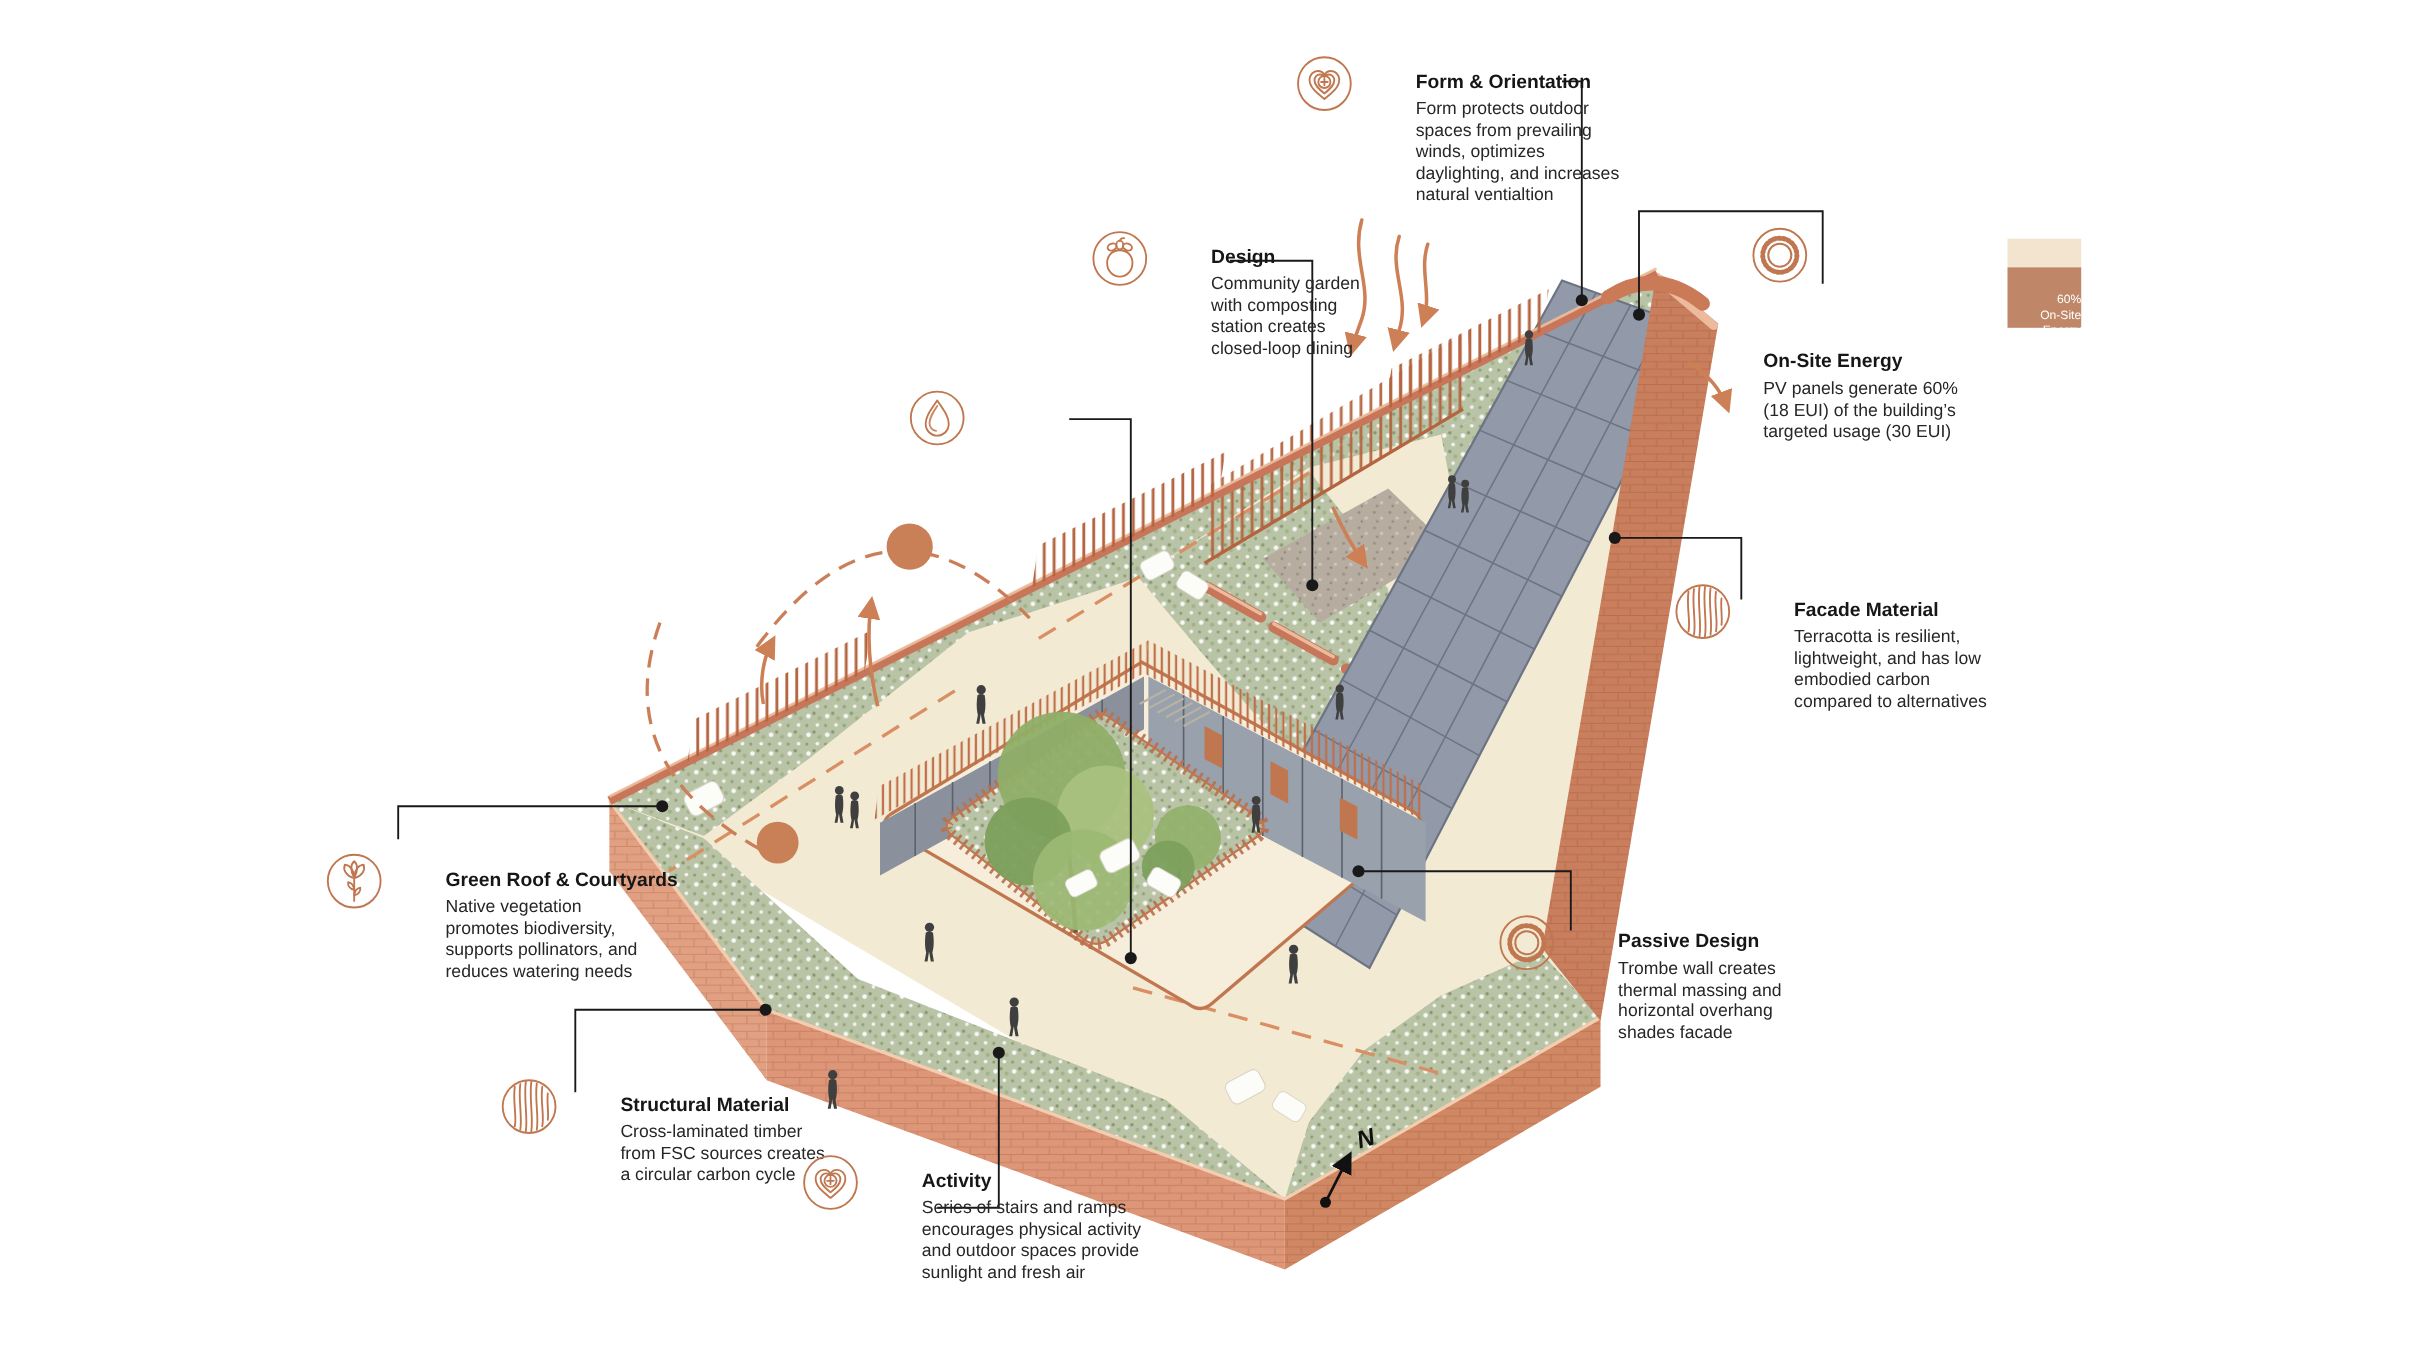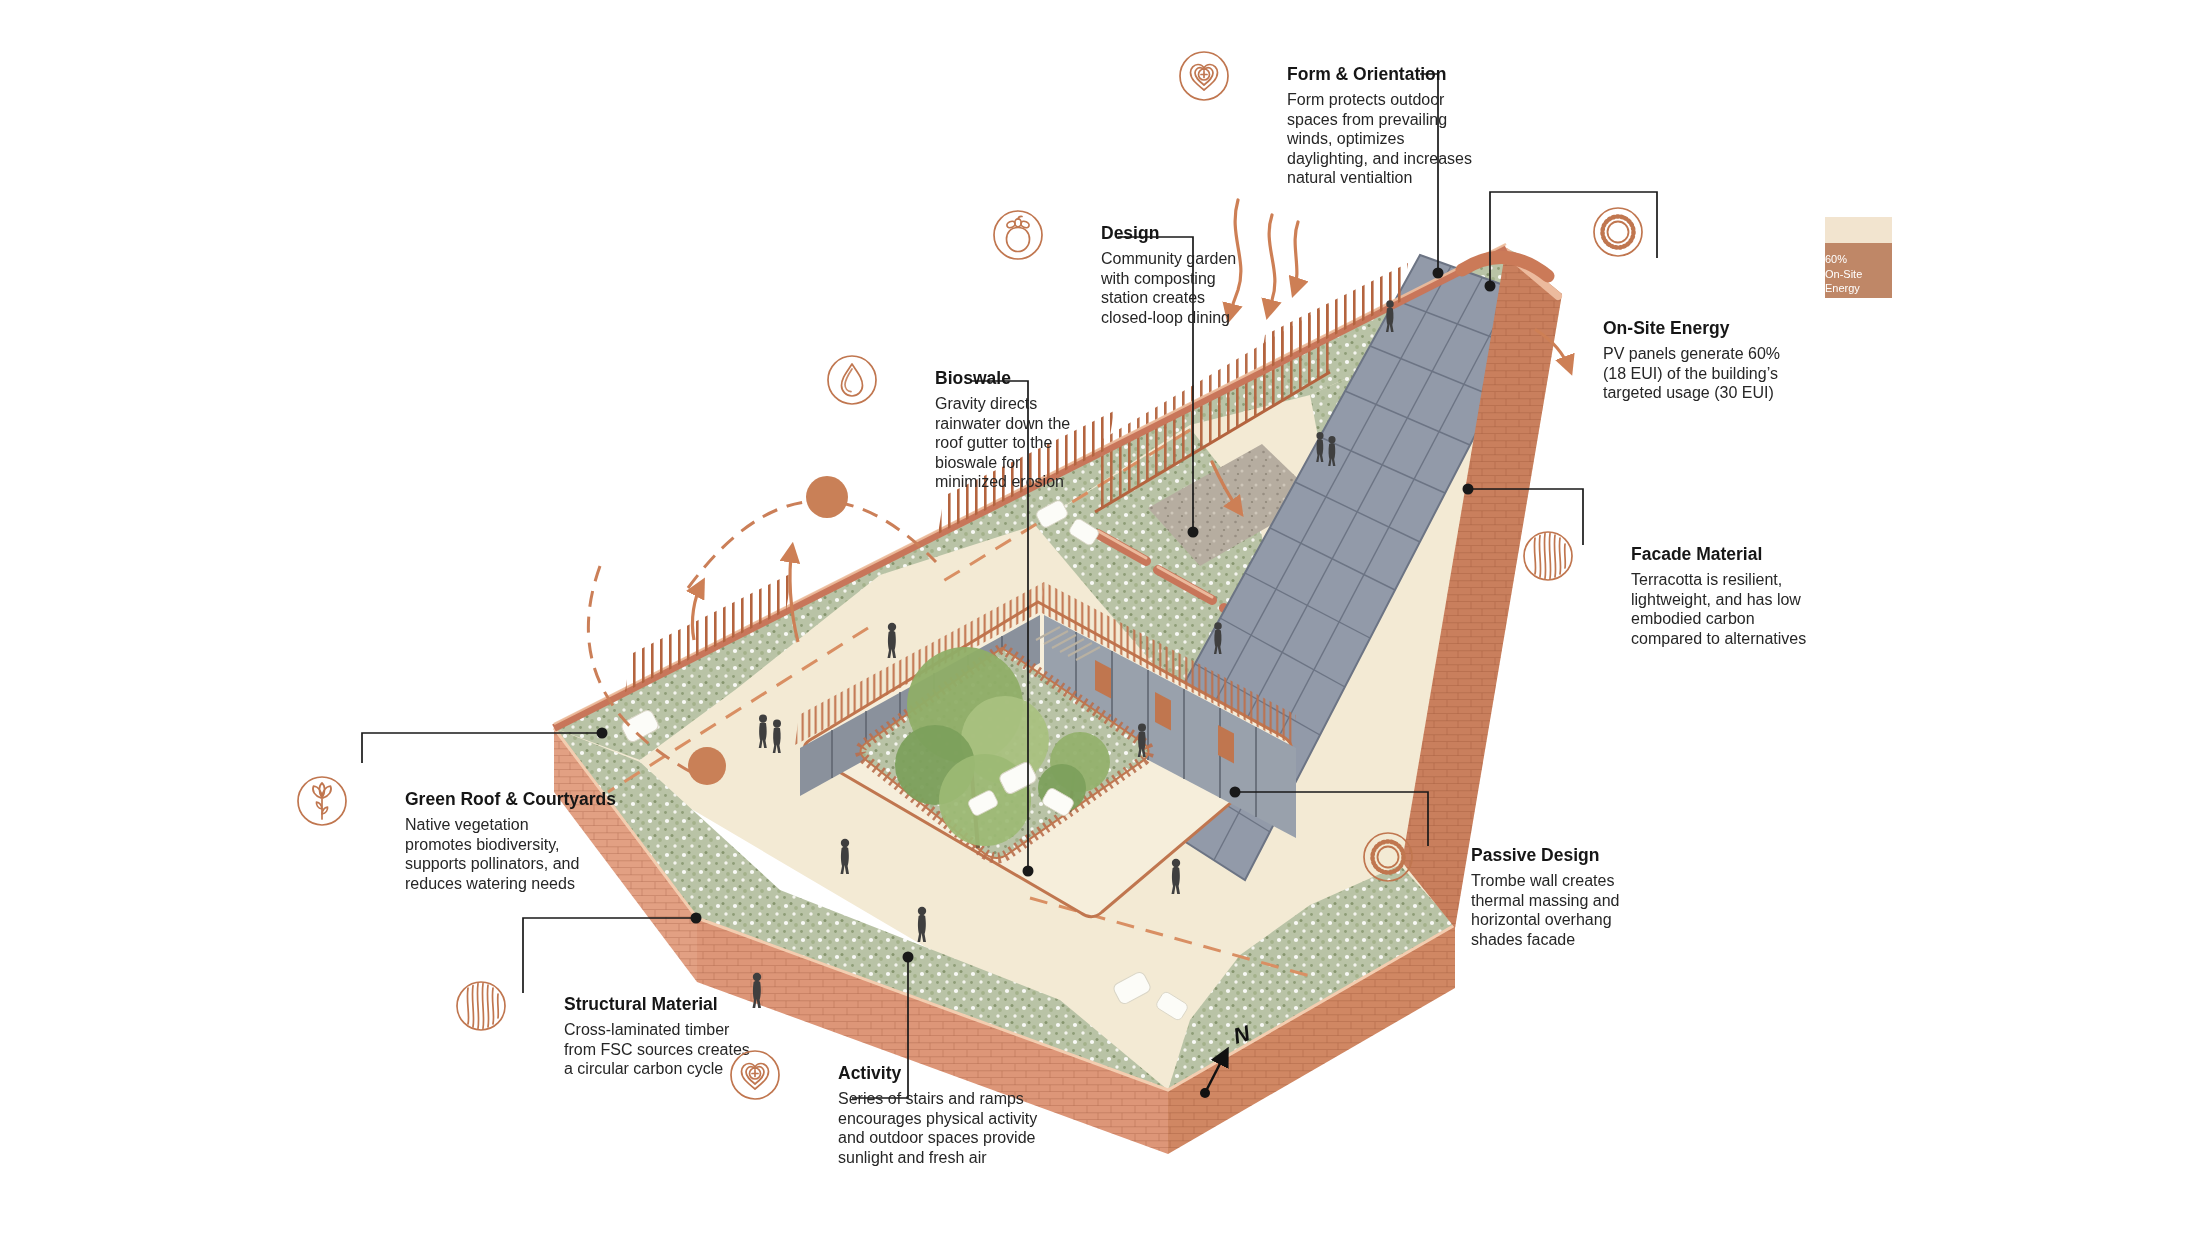--- a/index.html
+++ b/index.html
@@ -7,22 +7,22 @@
           font-family:"Liberation Sans", sans-serif;color:#1c1c1c;}
   #scene{position:absolute;left:0;top:0;}
   .callout{position:absolute;display:flex;align-items:flex-start;gap:44px;}
   .callout .cicon{flex:0 0 54px;width:54px;height:54px;}
   .callout .ctext{margin-left:12px;margin-top:15px;}
   .callout .ctitle{font-weight:bold;font-size:17.5px;line-height:21px;color:#161616;white-space:nowrap;}
   .callout .cbody{font-size:16px;line-height:19.5px;color:#262626;white-space:pre-line;margin-top:5px;}
   .icon-svg{stroke:#c0764f;fill:none;stroke-width:1.7;stroke-linecap:round;stroke-linejoin:round;}
   #energy-bar{position:absolute;left:1825px;top:217px;width:67px;}
   #energy-bar .seg-top{height:26px;background:#f2e4cf;}
-  #energy-bar .seg-bottom{height:55px;background:#bf8767;color:#ffffff;text-align:left;
-      font-size:11px;line-height:14.5px;padding-top:9px;box-sizing:border-box;}
+  #energy-bar .seg-bottom{height:55px;background:#bf8767;color:#ffffff;text-align:right;
+      font-size:11px;line-height:14.5px;padding-top:22px;box-sizing:border-box;}
 </style>
 </head>
 <body>
 
 <div id="canvas">
 
 <svg id="scene" width="2200" height="1238" viewBox="0 0 2200 1238">
   <defs>
     <pattern id="grass" width="17" height="17" patternUnits="userSpaceOnUse">
       <rect width="17" height="17" fill="#b9c3a6"></rect>
@@ -297,28 +297,20 @@
 closed-loop dining</div>
   </div>
 </div>
 
 <div class="callout" style="left:825px;top:353px;">
   <svg class="cicon icon-svg" viewBox="0 0 54 54">
     <circle cx="27" cy="27" r="24"></circle>
     <path d="M27,11 C21.5,19.5 16.5,25 16.5,32.5 a10.5,10.5 0 0 0 21,0 C37.5,25 32.5,19.5 27,11 Z"></path>
     <path d="M27,16 C23,22 20,26.5 20,31.8 a7,7 0 0 0 6,6.9" opacity="0.85"></path>
   </svg>
-  <div class="ctext">
-    <div class="ctitle">Bioswale</div>
-    <div class="cbody" style="width:150px;">Gravity directs
-rainwater down the
-roof gutter to the
-bioswale for
-minimized erosion</div>
-  </div>
 </div>
 
 <div class="callout" style="left:1591px;top:205px;flex-direction:column;">
   <svg class="cicon icon-svg" viewBox="0 0 54 54">
     <circle cx="27" cy="27" r="24"></circle>
     <circle cx="27" cy="27" r="15.5" stroke-width="4.5" stroke-dasharray="1.6 2.6"></circle>
     <circle cx="27" cy="27" r="10.5" stroke-width="1.8"></circle>
   </svg>
   <div class="ctext">
     <div class="ctitle">On-Site Energy</div>

